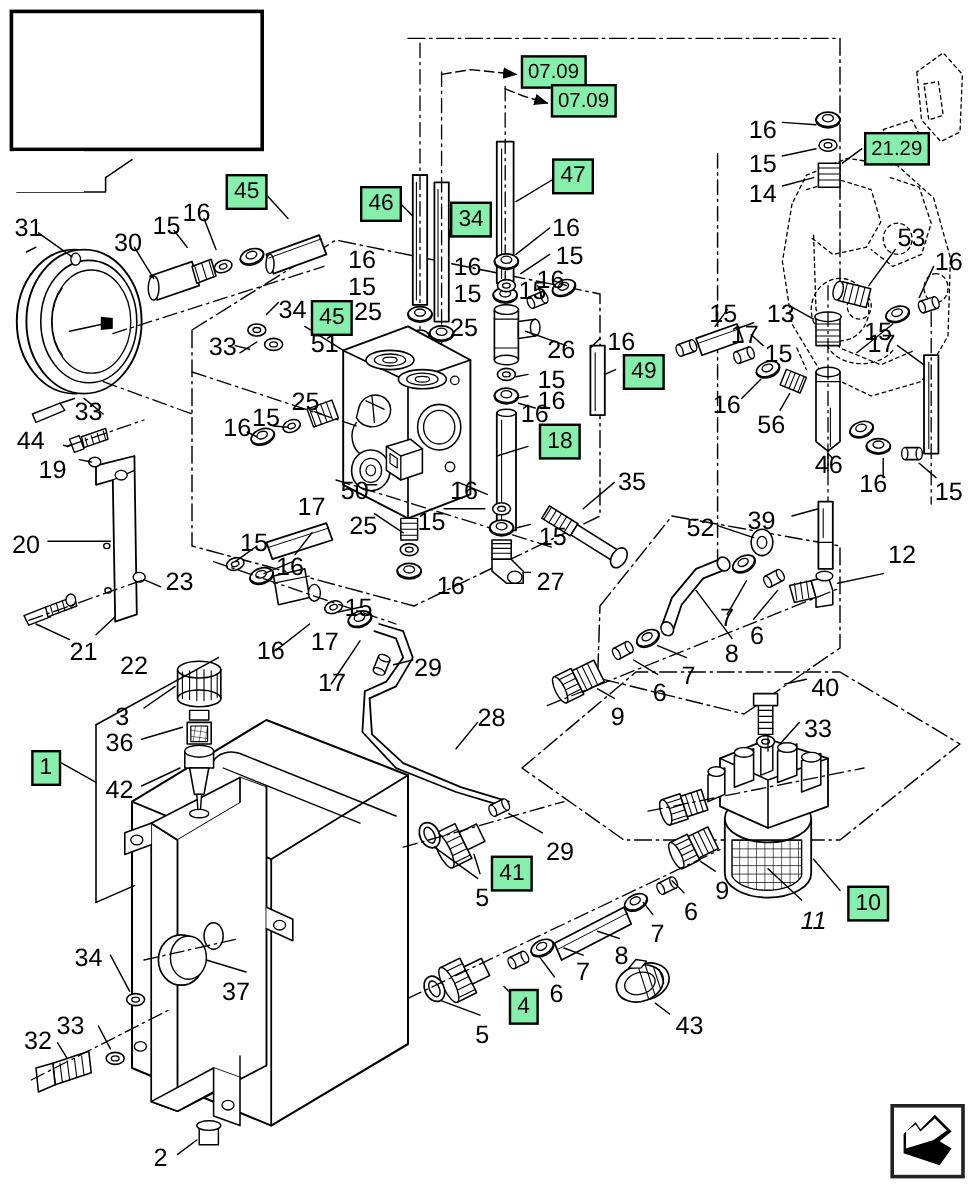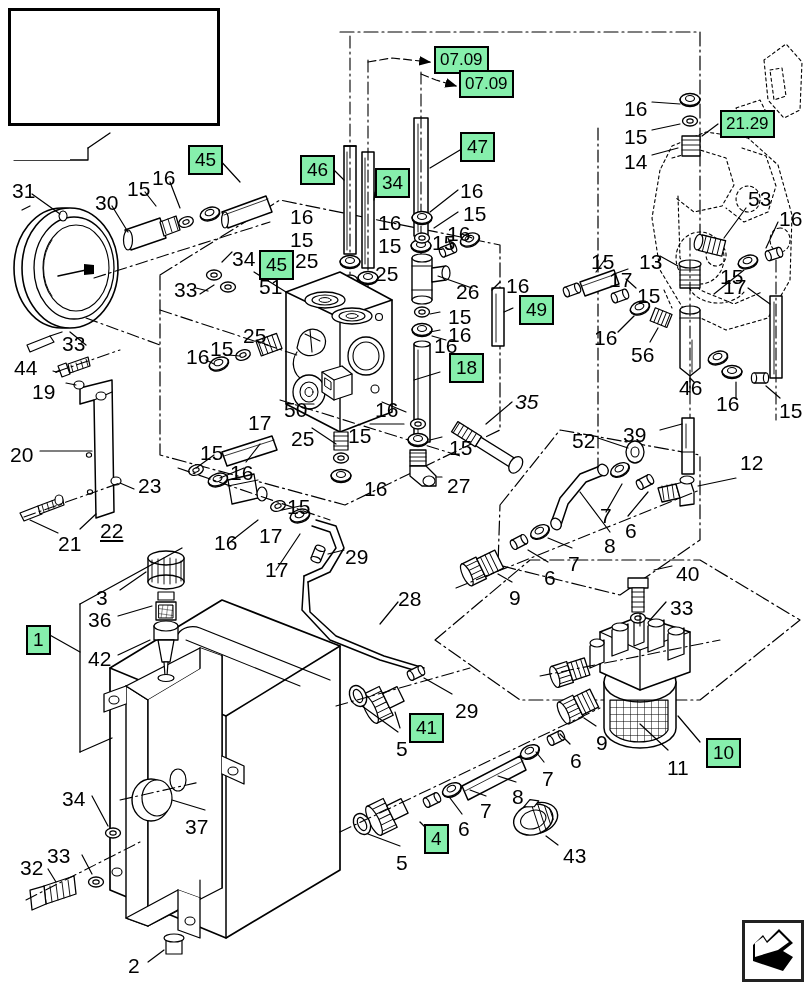--- a/index.html
+++ b/index.html
@@ -820,21 +820,21 @@
   <div id="labels">
       <div class="lbl" style="left: 12px; top: 180px;">31</div>
       <div class="lbl" style="left: 95px; top: 192px;">30</div>
       <div class="lbl" style="left: 127px; top: 178px;">15</div>
       <div class="lbl" style="left: 152px; top: 167px;">16</div>
       <div class="lbl" style="left: 62px; top: 333px;">33</div>
       <div class="lbl" style="left: 14px; top: 357px;">44</div>
       <div class="lbl" style="left: 32px; top: 381px;">19</div>
       <div class="lbl" style="left: 10px; top: 444px;">20</div>
       <div class="lbl" style="left: 138px; top: 475px;">23</div>
-      <div class="lbl" style="left: 100px; top: 520px; text-decoration: underline;">22</div>
+      <div class="lbl" style="left: 100px; top: 545px;">22</div>
       <div class="lbl" style="left: 58px; top: 533px;">21</div>
       <div class="lbl" style="left: 232px; top: 248px;">34</div>
       <div class="lbl" style="left: 174px; top: 279px;">33</div>
       <div class="lbl" style="left: 259px; top: 276px;">51</div>
       <div class="lbl" style="left: 243px; top: 325px;">25</div>
       <div class="lbl" style="left: 210px; top: 338px;">15</div>
       <div class="lbl" style="left: 186px; top: 346px;">16</div>
       <div class="lbl" style="left: 284px; top: 399px;">50</div>
       <div class="lbl" style="left: 291px; top: 428px;">25</div>
       <div class="lbl" style="left: 248px; top: 412px;">17</div>
@@ -873,33 +873,33 @@
       <div class="lbl" style="left: 679px; top: 377px;">46</div>
       <div class="lbl" style="left: 716px; top: 393px;">16</div>
       <div class="lbl" style="left: 779px; top: 400px;">15</div>
       <div class="lbl" style="left: 723px; top: 276px;">17</div>
       <div class="lbl" style="left: 720px; top: 266px;">15</div>
       <div class="lbl" style="left: 624px; top: 98px;">16</div>
       <div class="lbl" style="left: 624px; top: 126px;">15</div>
       <div class="lbl" style="left: 624px; top: 151px;">14</div>
       <div class="lbl" style="left: 748px; top: 188px;">53</div>
       <div class="lbl" style="left: 779px; top: 208px;">16</div>
-      <div class="lbl" style="left: 515px; top: 391px; font-style: italic;">35</div>
+      <div class="lbl" style="left: 515px; top: 391px;">35</div>
       <div class="lbl" style="left: 572px; top: 430px;">52</div>
       <div class="lbl" style="left: 623px; top: 424px;">39</div>
       <div class="lbl" style="left: 740px; top: 452px;">12</div>
       <div class="lbl" style="left: 600px; top: 505px;">7</div>
       <div class="lbl" style="left: 625px; top: 520px;">6</div>
       <div class="lbl" style="left: 604px; top: 535px;">8</div>
       <div class="lbl" style="left: 568px; top: 553px;">7</div>
       <div class="lbl" style="left: 544px; top: 567px;">6</div>
       <div class="lbl" style="left: 509px; top: 587px;">9</div>
       <div class="lbl" style="left: 676px; top: 563px;">40</div>
       <div class="lbl" style="left: 670px; top: 597px;">33</div>
-      <div class="lbl" style="left: 667px; top: 757px;">11</div>
+      <div class="lbl" style="left: 667px; top: 757px; font-style: italic;">11</div>
       <div class="lbl" style="left: 596px; top: 732px;">9</div>
       <div class="lbl" style="left: 570px; top: 750px;">6</div>
       <div class="lbl" style="left: 542px; top: 768px;">7</div>
       <div class="lbl" style="left: 512px; top: 786px;">8</div>
       <div class="lbl" style="left: 480px; top: 800px;">7</div>
       <div class="lbl" style="left: 458px; top: 818px;">6</div>
       <div class="lbl" style="left: 563px; top: 845px;">43</div>
       <div class="lbl" style="left: 396px; top: 738px;">5</div>
       <div class="lbl" style="left: 396px; top: 852px;">5</div>
       <div class="lbl" style="left: 455px; top: 700px;">29</div>

